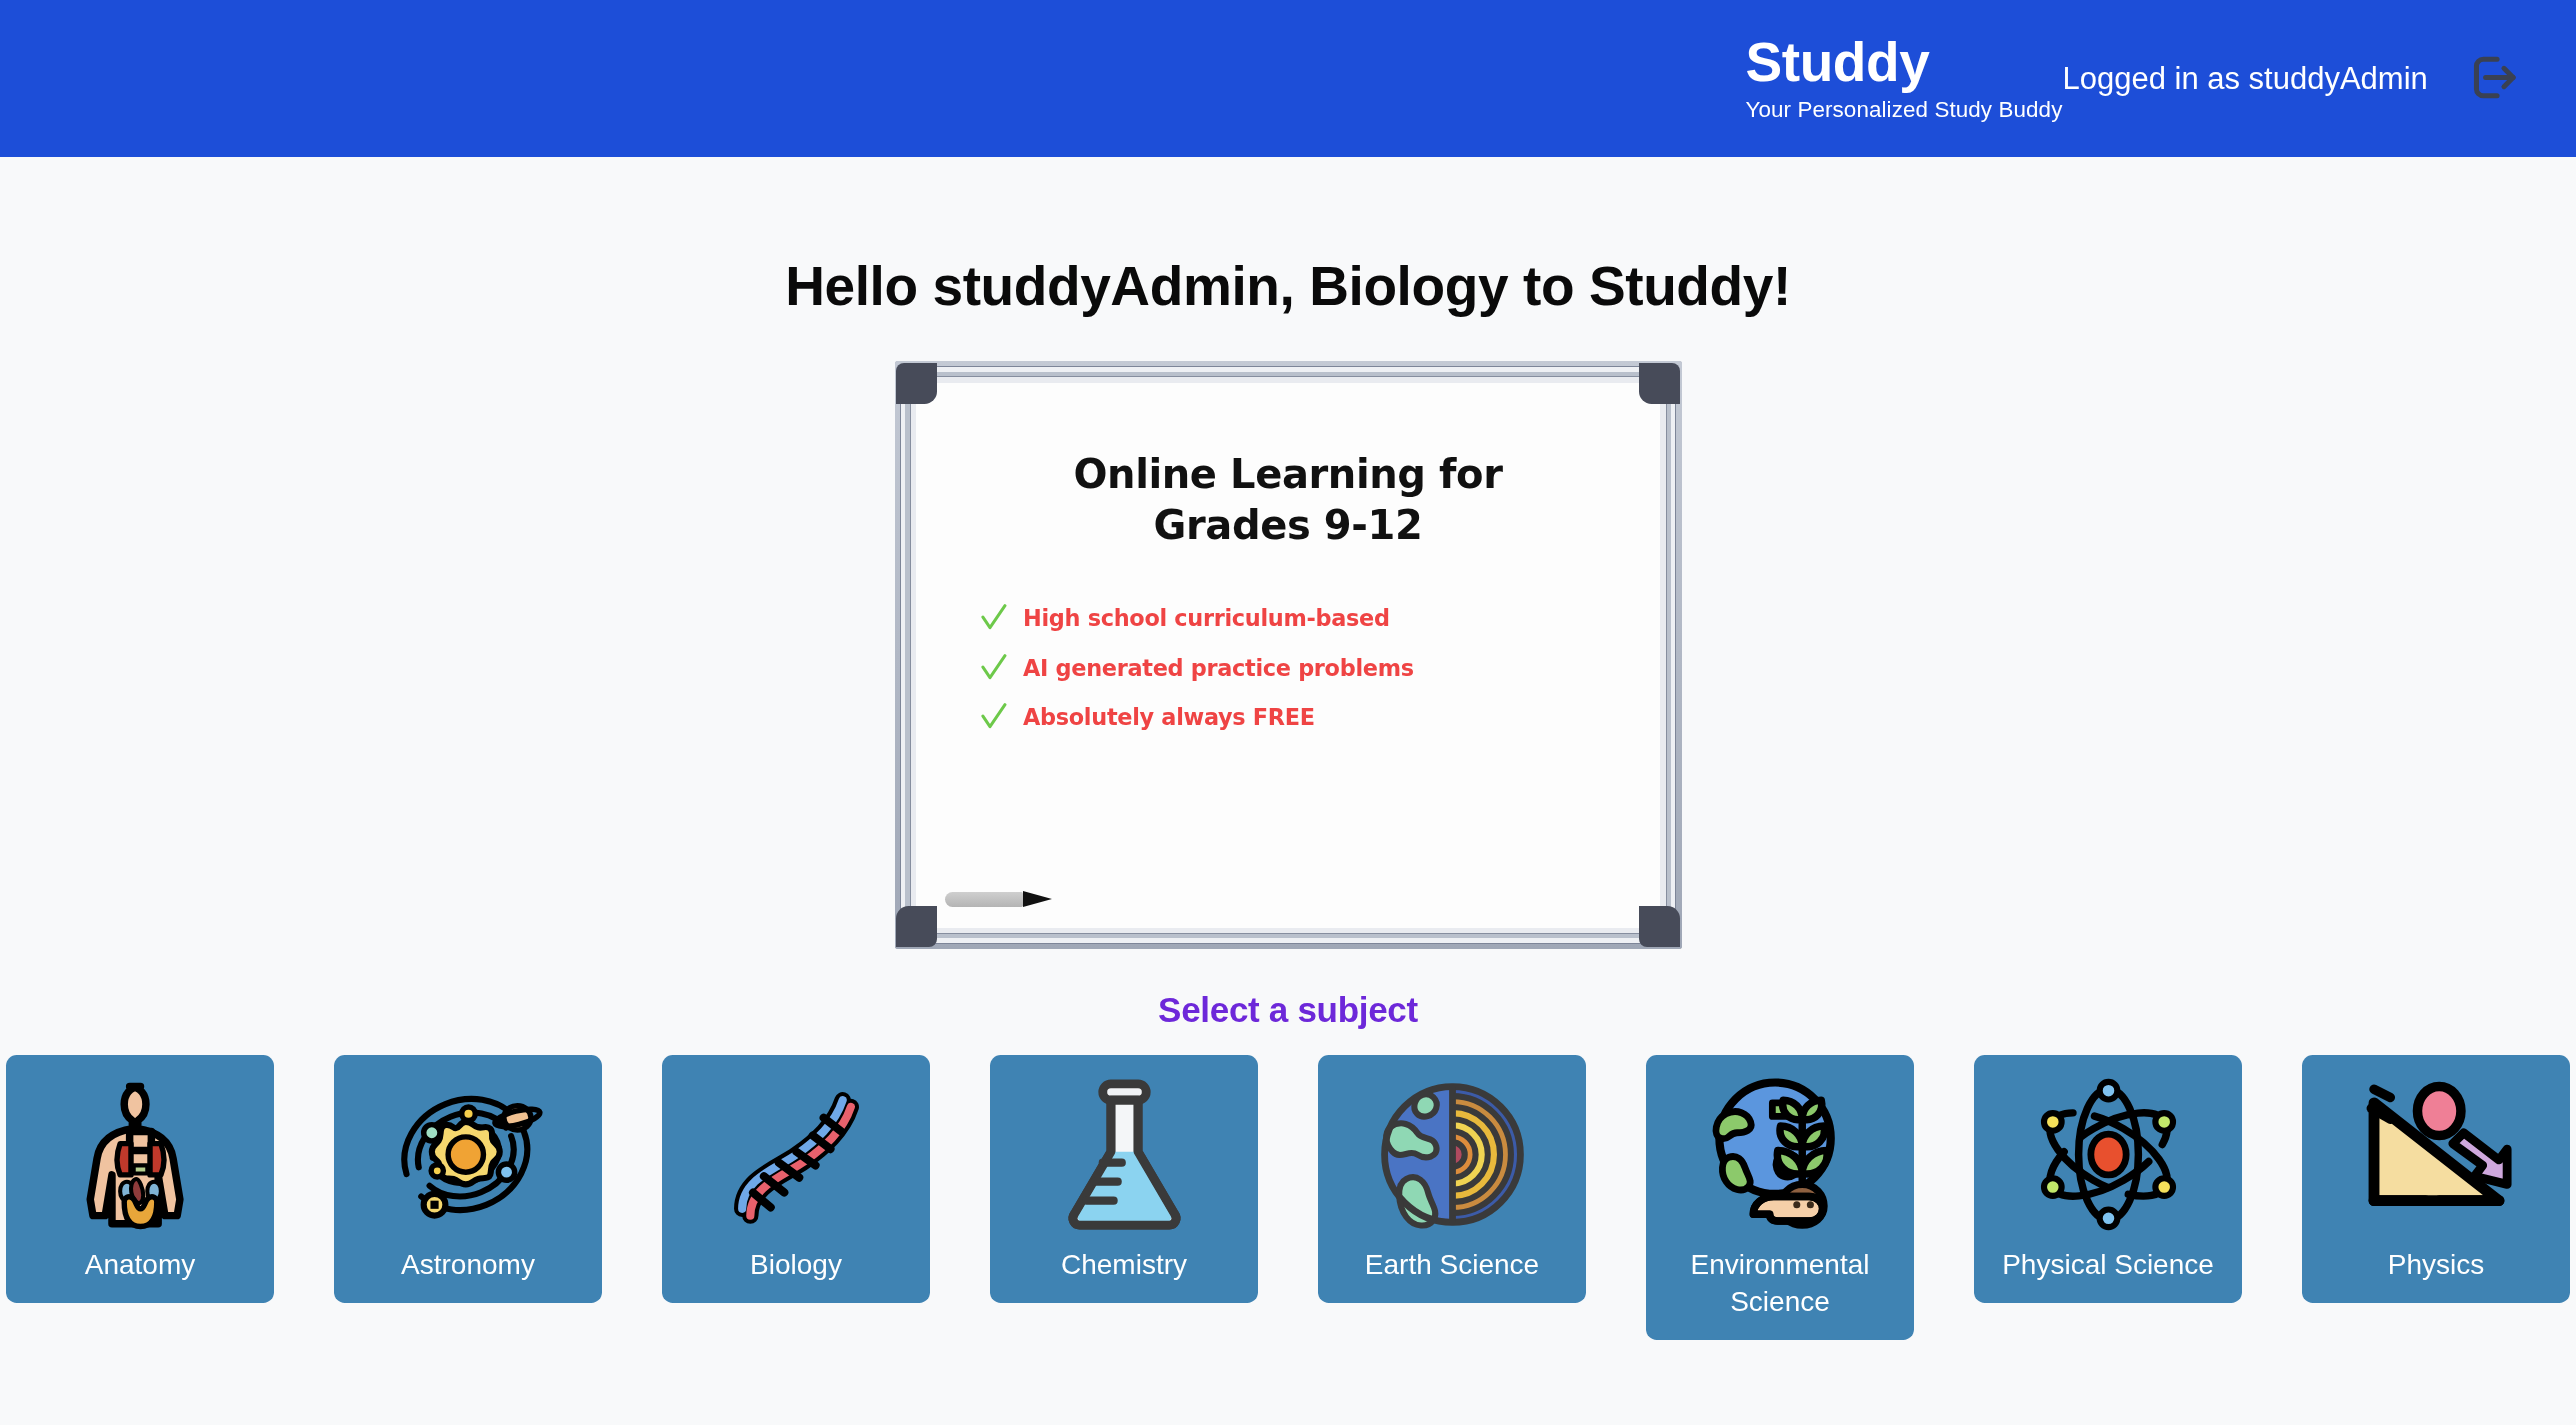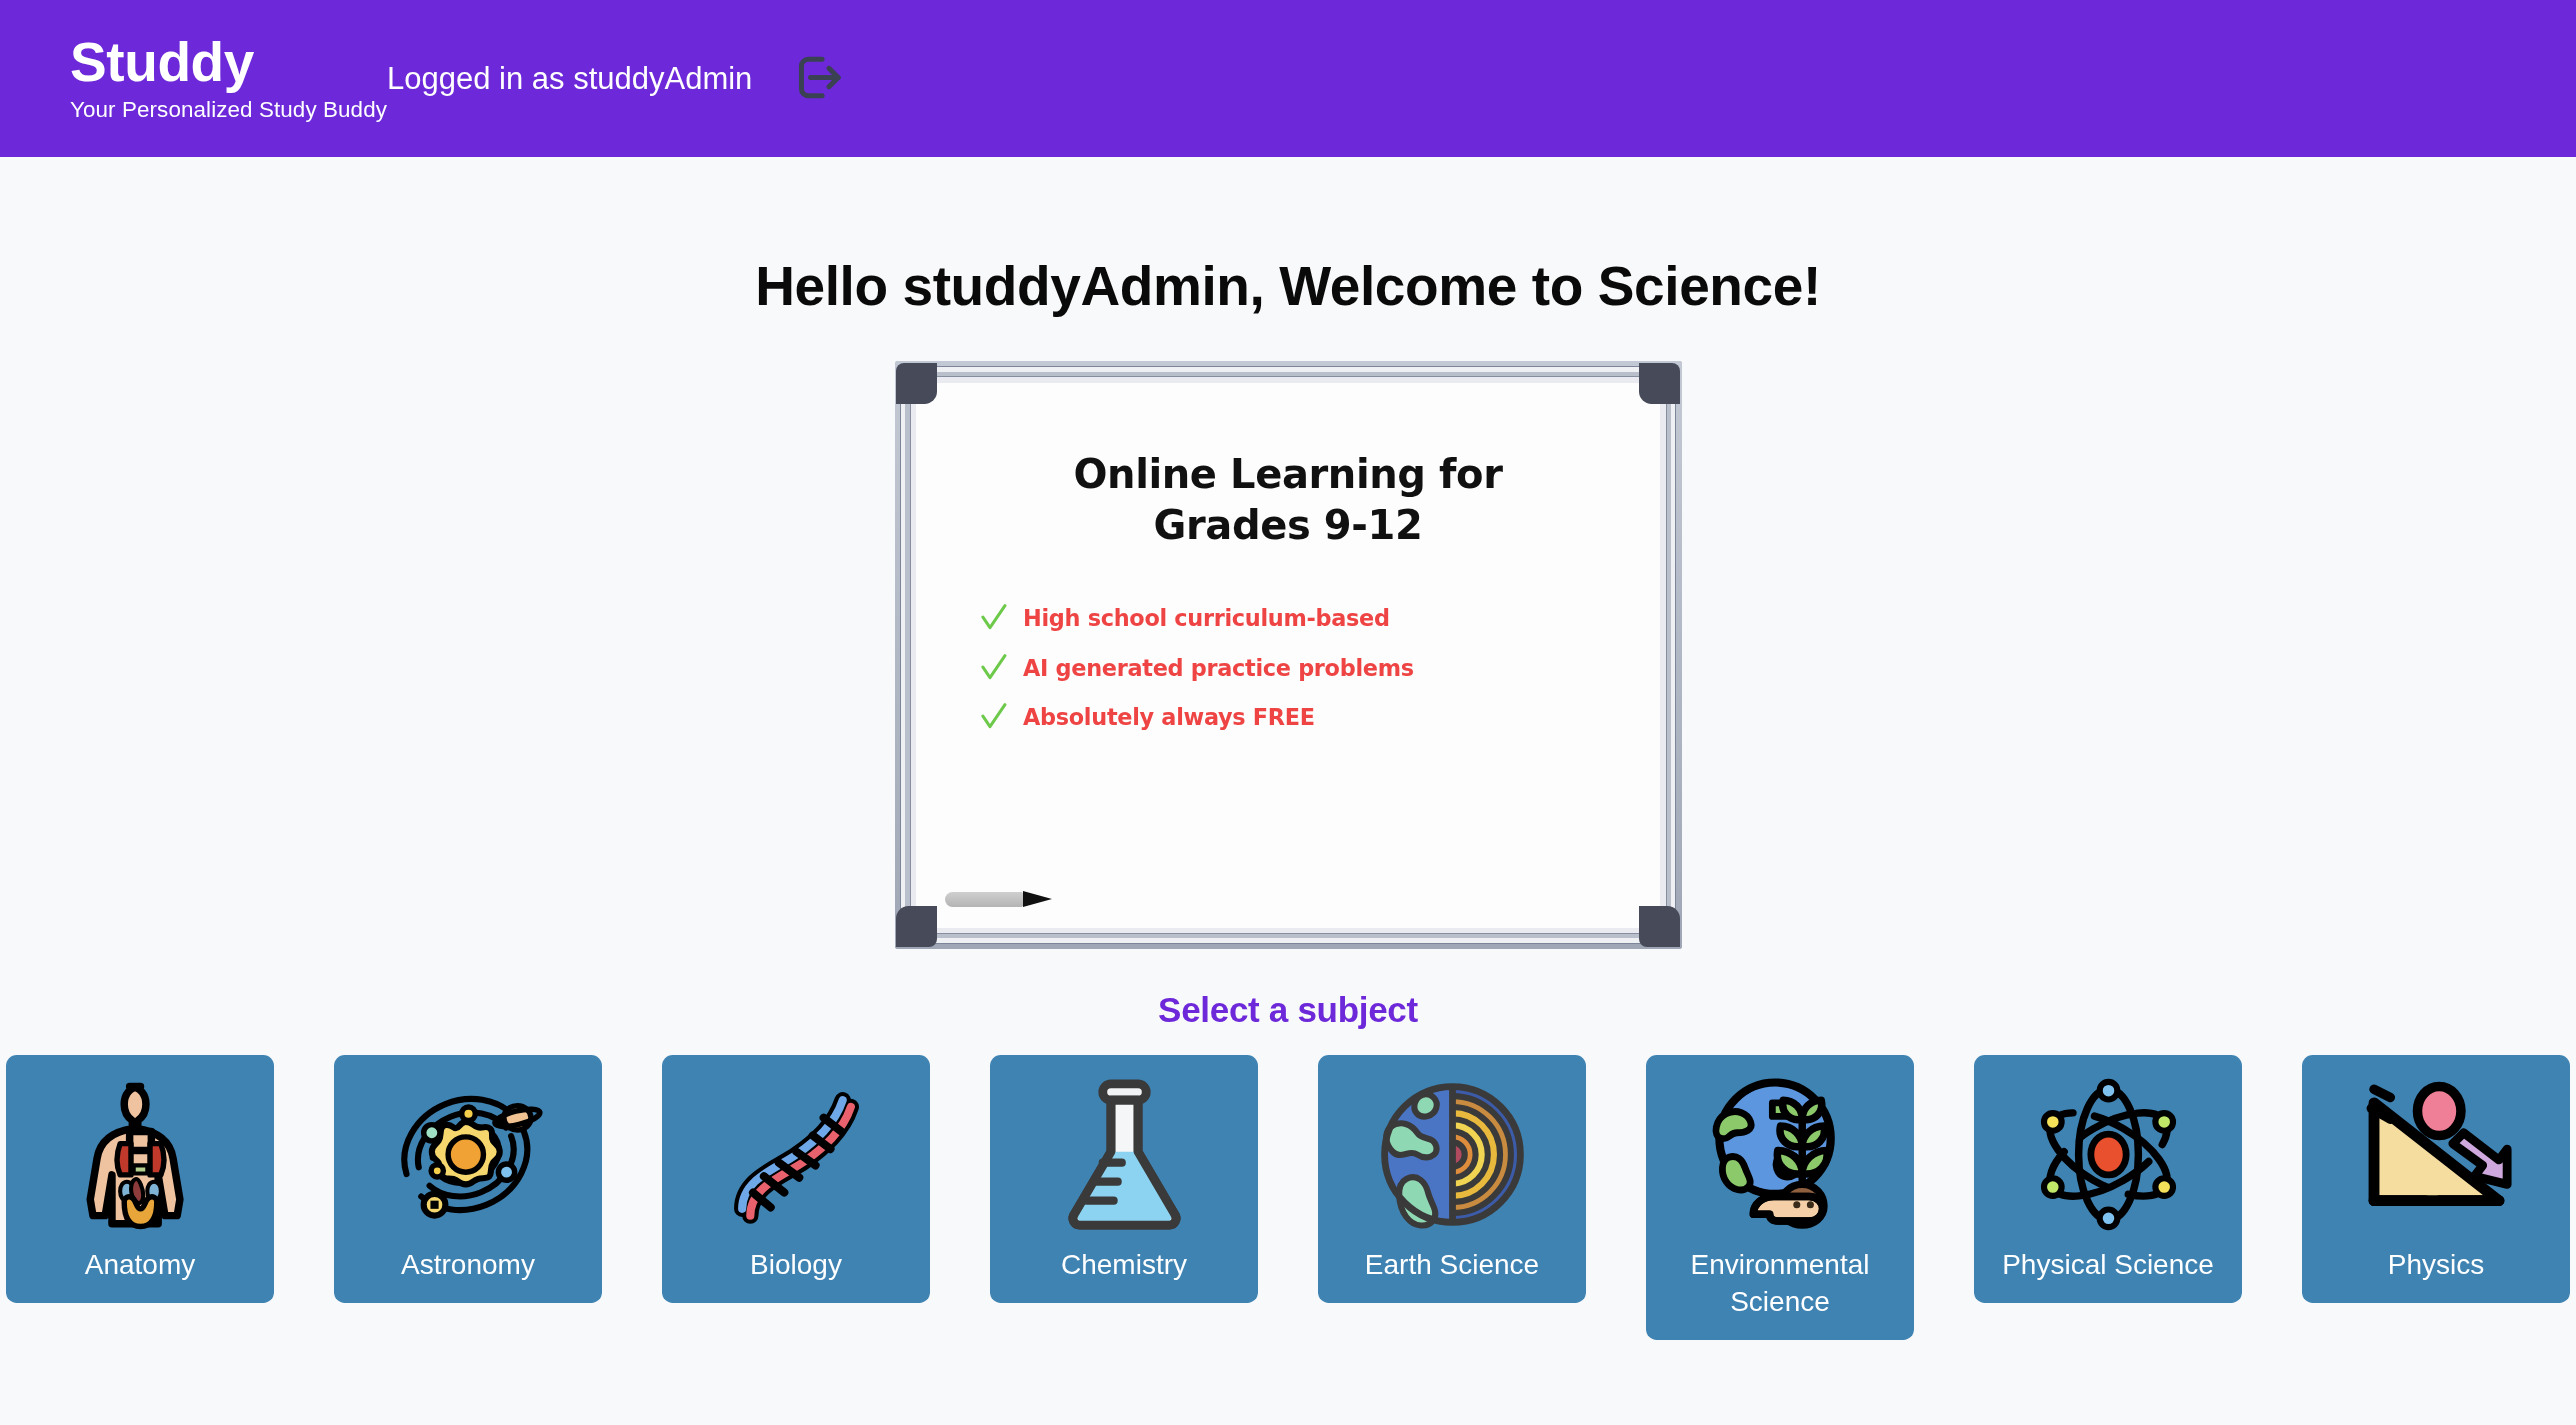--- a/index.html
+++ b/index.html
@@ -12,24 +12,24 @@
 
   body {
     font-family: "Liberation Sans", sans-serif;
     background: #f8f9fa;
     color: #111;
   }
 
   
   #app-header {
     height: 157px;
-    background: #6d28d9;
-    display: flex;
-    align-items: center;
-    justify-content: flex-start;
+    background: #1d4ed8;
+    display: flex;
+    align-items: center;
+    justify-content: flex-end;
     padding: 0 43px 0 70px;
     width: 100%;
   }
 
   #brand-block { display: flex; flex-direction: column; justify-content: center; }
 
   #brand-title {
     color: #ffffff;
     font-size: 55px;
     font-weight: bold;
@@ -272,21 +272,21 @@
           <polyline points="17 8 21 12 17 16"></polyline>
         </svg>
       </span>
     </button>
   </div>
 
 </header>
 
 <main id="main-content">
 
-  <h1 id="welcome-heading">Hello studdyAdmin, Welcome to Science!</h1>
+  <h1 id="welcome-heading">Hello studdyAdmin, Biology to Studdy!</h1>
 
   <figure id="whiteboard-figure">
     <div class="wb-frame-outer"></div>
     <div class="wb-frame-band1"></div>
     <div class="wb-frame-band2"></div>
     <div class="wb-frame-band3"></div>
 
     <div id="whiteboard-surface">
 
       <div id="wb-title">

